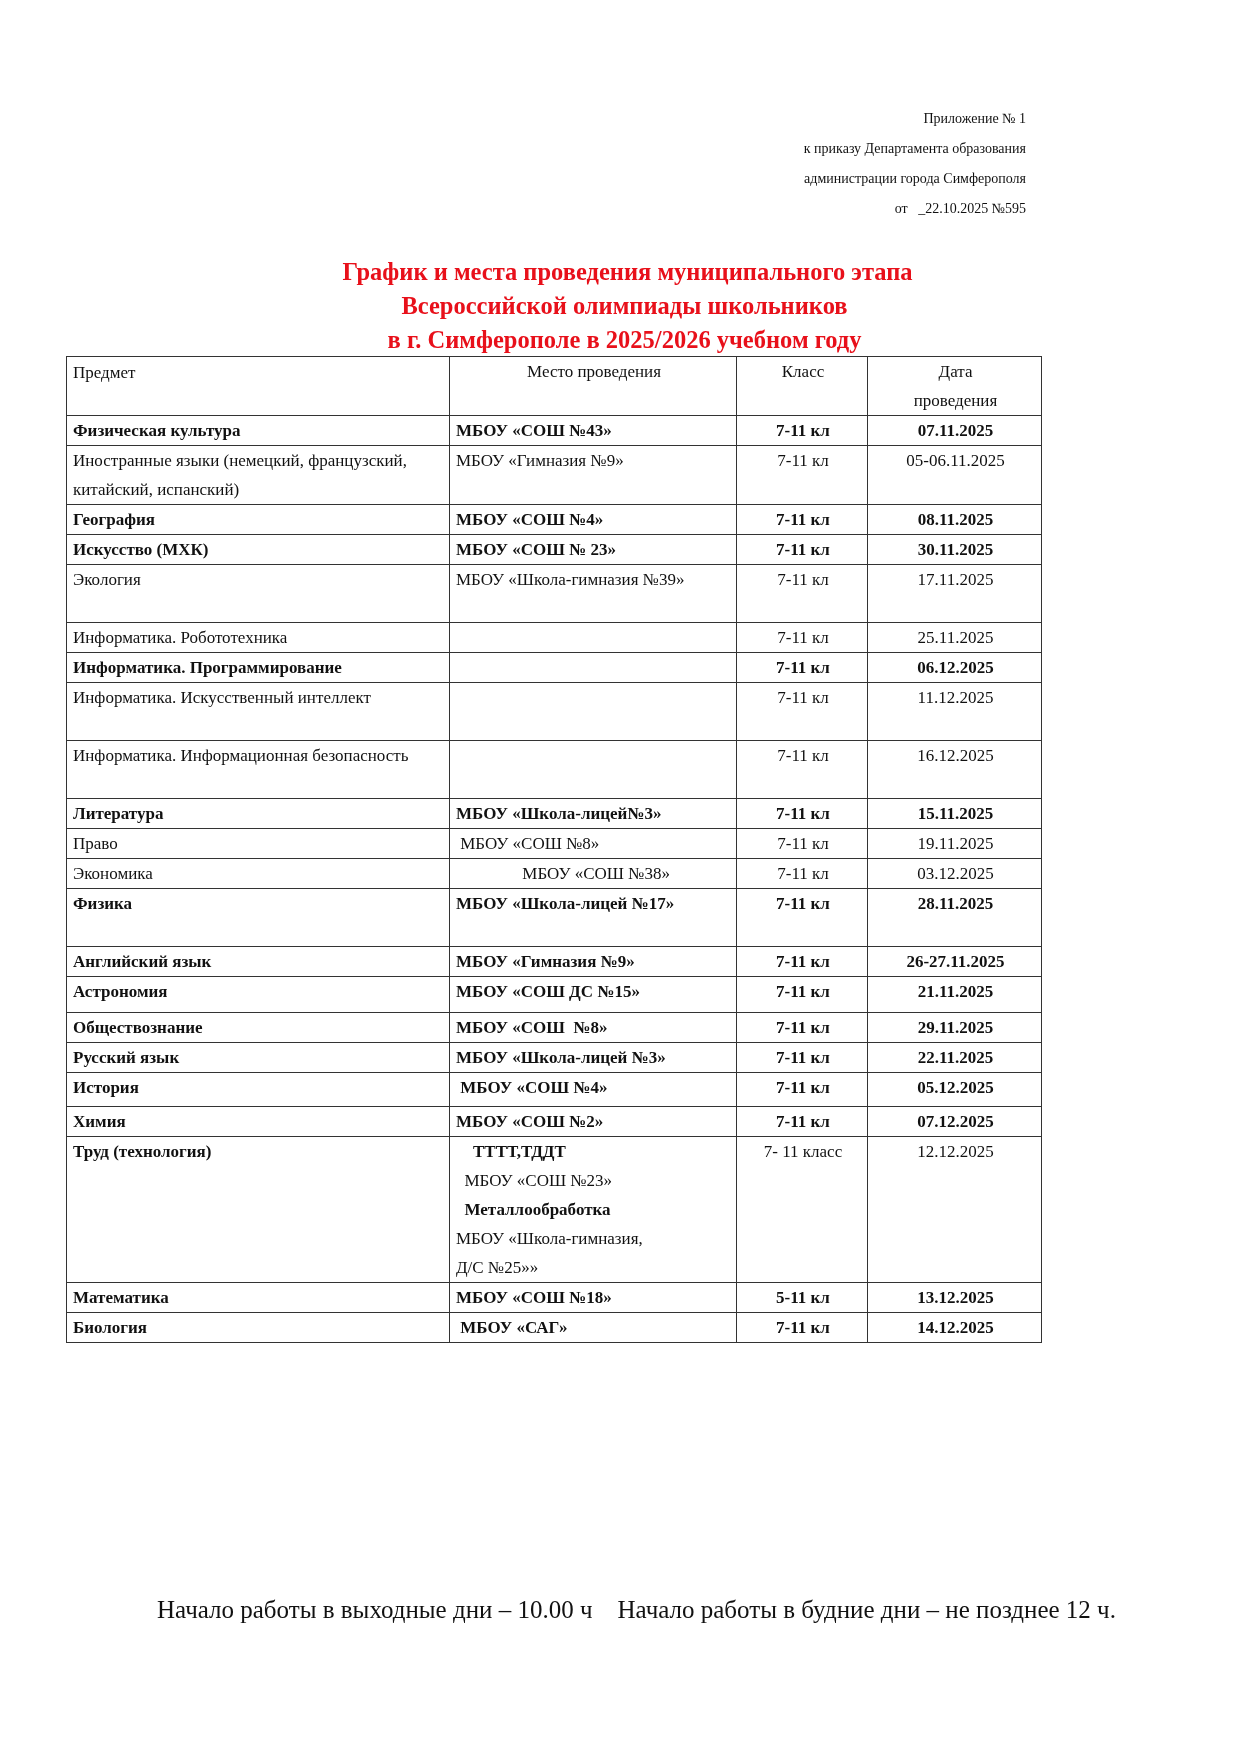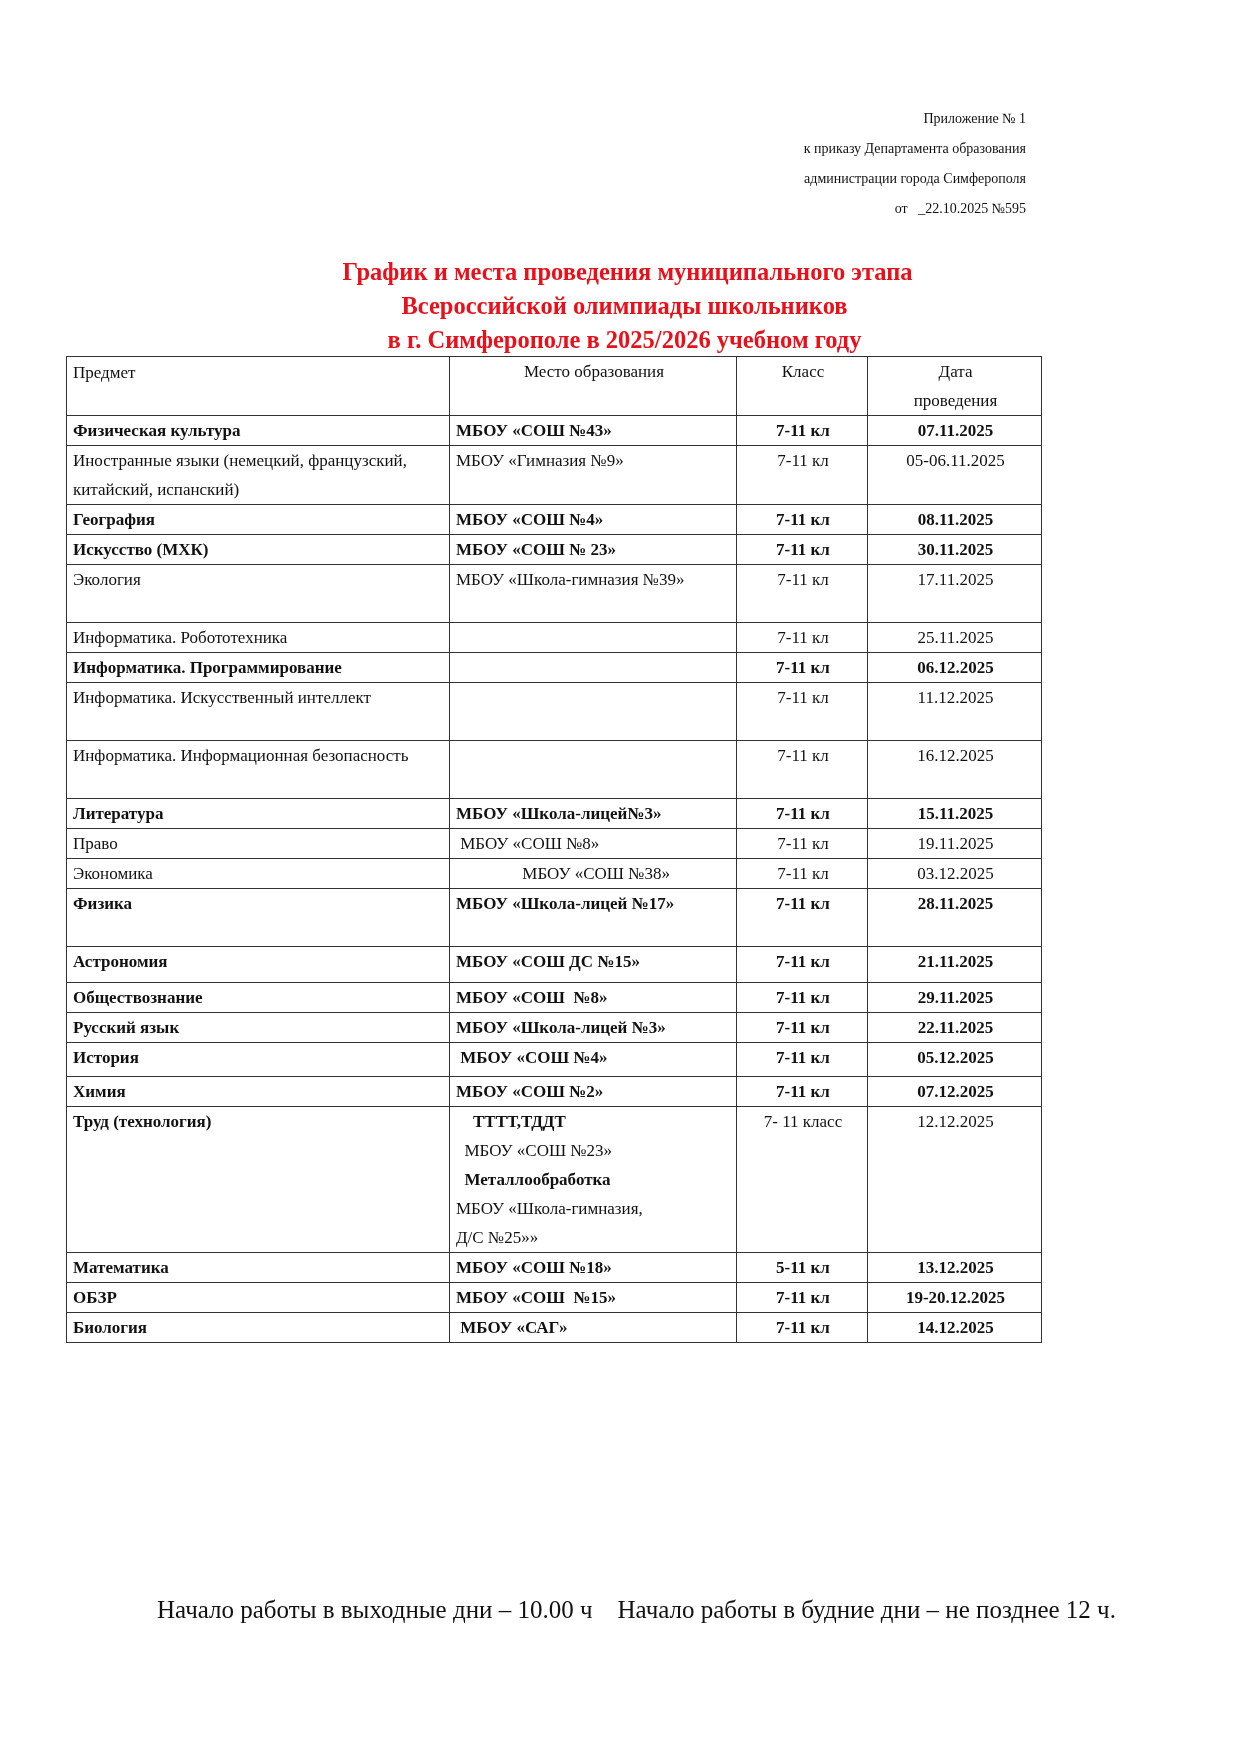--- a/index.html
+++ b/index.html
@@ -97,21 +97,21 @@
 <table class="schedule">
   <colgroup>
     <col class="c-subject">
       <col class="c-place">
       <col class="c-grade">
       <col class="c-date">
   </colgroup>
   <tbody id="schedule-body">
     <tr class="head" style="height:58px">
       <td class="subject">Предмет</td>
-      <td class="place">Место образования</td>
+      <td class="place">Место проведения</td>
       <td class="grade">Класс</td>
       <td class="date">
         <div>Дата</div>
         <div>проведения</div>
       </td>
     </tr>
   <tr class="bold" style="height: 30px;">
         <td class="subject">Физическая культура</td>
         <td class="place" style="white-space: pre-wrap;">МБОУ «СОШ №43»</td>
         <td class="grade">7-11 кл</td>
@@ -181,20 +181,26 @@
         <td class="subject">Экономика</td>
         <td class="place" style="white-space: pre-wrap; text-align: center;"> МБОУ «СОШ №38»</td>
         <td class="grade">7-11 кл</td>
         <td class="date">03.12.2025</td>
       </tr>
       <tr class="bold" style="height: 58px;">
         <td class="subject">Физика</td>
         <td class="place" style="white-space: pre-wrap;">МБОУ «Школа-лицей №17»</td>
         <td class="grade">7-11 кл</td>
         <td class="date">28.11.2025</td>
+      </tr>
+      <tr class="bold" style="height: 30px;">
+        <td class="subject">Английский язык</td>
+        <td class="place" style="white-space: pre-wrap;">МБОУ «Гимназия №9»</td>
+        <td class="grade">7-11 кл</td>
+        <td class="date">26-27.11.2025</td>
       </tr>
       <tr class="bold" style="height: 36px;">
         <td class="subject">Астрономия</td>
         <td class="place" style="white-space: pre-wrap;">МБОУ «СОШ ДС №15»</td>
         <td class="grade">7-11 кл</td>
         <td class="date">21.11.2025</td>
       </tr>
       <tr class="bold" style="height: 30px;">
         <td class="subject">Обществознание</td>
         <td class="place" style="white-space: pre-wrap;">МБОУ «СОШ  №8»</td>
@@ -231,26 +237,20 @@
         <td class="grade">7- 11 класс</td>
         <td class="date">12.12.2025</td>
       </tr>
       <tr class="bold" style="height: 30px;">
         <td class="subject">Математика</td>
         <td class="place" style="white-space: pre-wrap;">МБОУ «СОШ №18»</td>
         <td class="grade">5-11 кл</td>
         <td class="date">13.12.2025</td>
       </tr>
       <tr class="bold" style="height: 30px;">
-        <td class="subject">ОБЗР</td>
-        <td class="place" style="white-space: pre-wrap;">МБОУ «СОШ  №15»</td>
-        <td class="grade">7-11 кл</td>
-        <td class="date">19-20.12.2025</td>
-      </tr>
-      <tr class="bold" style="height: 30px;">
         <td class="subject">Биология</td>
         <td class="place" style="white-space: pre-wrap;"> МБОУ «САГ»</td>
         <td class="grade">7-11 кл</td>
         <td class="date">14.12.2025</td>
       </tr>
     </tbody>
 </table>
 
 <div class="footer"><span>Начало работы в выходные дни – 10.00 ч</span>    <span>Начало работы в будние дни – не позднее 12 ч.</span></div>
 

